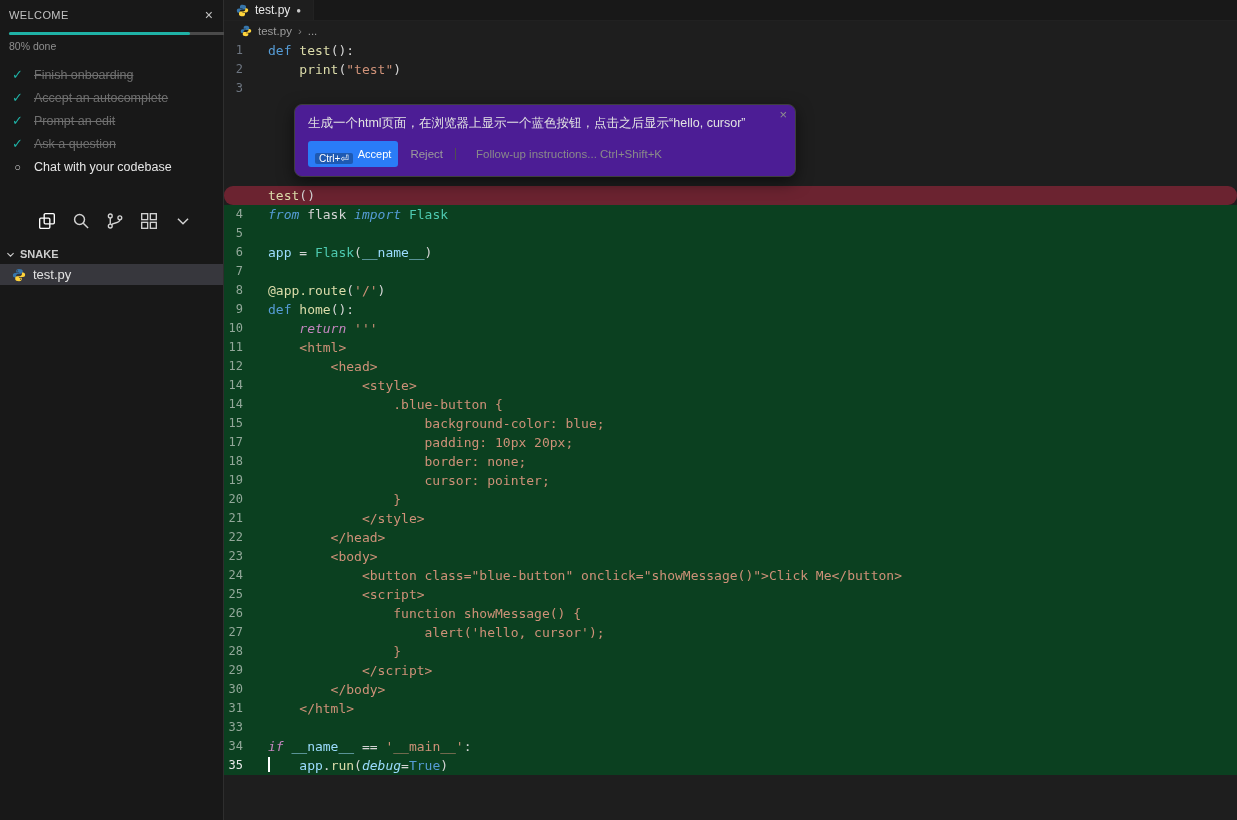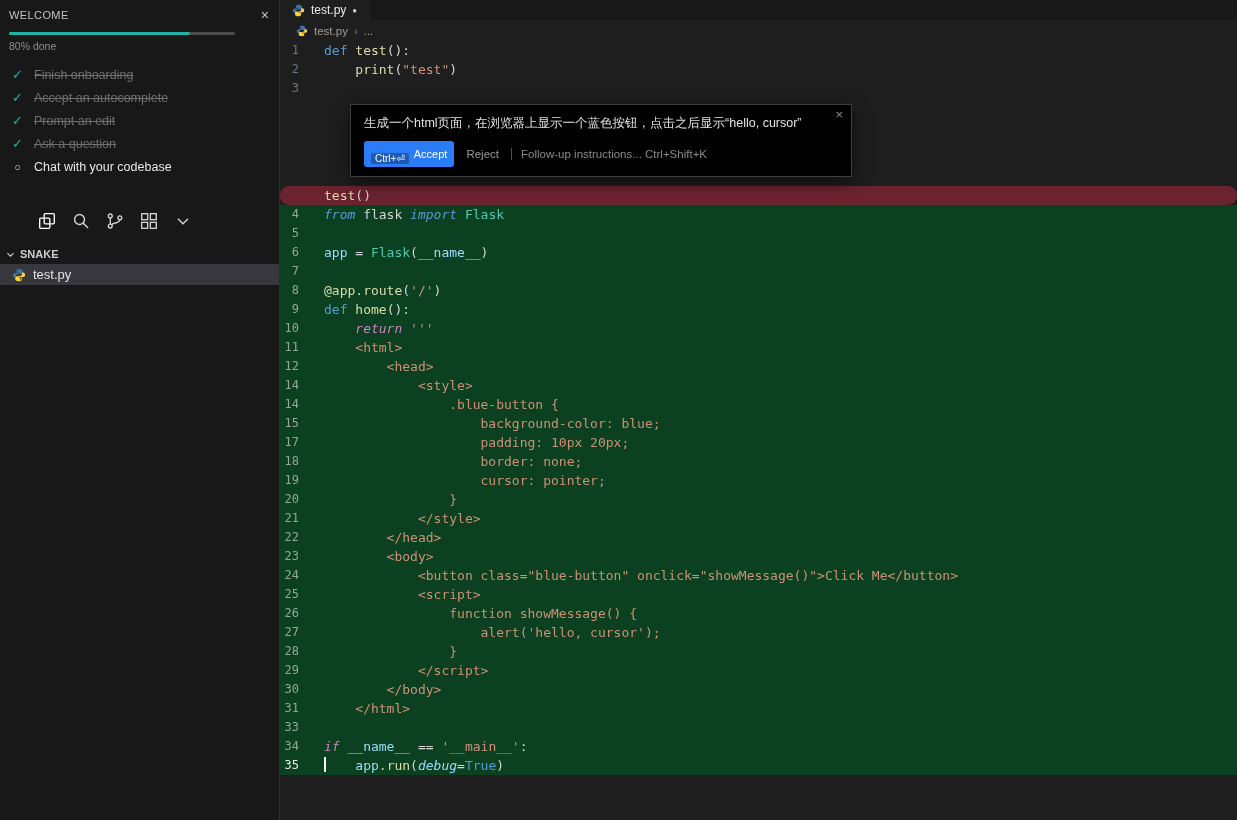--- a/index.html
+++ b/index.html
@@ -1,21 +1,21 @@
 <!DOCTYPE html>
 <html><head>
 <meta charset="utf-8">
 <style>
   * { margin:0; padding:0; box-sizing:border-box; }
   html,body { width:1237px; height:820px; background:#1e1e1e; overflow:hidden; }
   body { font-family:"Liberation Sans", sans-serif; }
   .app { display:flex; width:1237px; height:820px; }
 
   
-  .sidebar { width:280px; flex:none; background:#181818; border-right:1px solid #2e2e2e; display:flex; flex-direction:column; }
+  .sidebar { width:224px; flex:none; background:#181818; border-right:1px solid #2e2e2e; display:flex; flex-direction:column; }
   .welcome-header { display:flex; justify-content:space-between; align-items:center; padding:8px 10px 2px 9px; }
   .welcome-title { font-size:11px; letter-spacing:.4px; color:#c2c2c2; }
   .close-x { color:#c5c5c5; font-size:14px; cursor:pointer; line-height:1; }
   .progress-track { margin:8px 9px 0 9px; height:3px; background:#4a4a4a; border-radius:2px; width:226px; }
   .progress-fill { height:3px; background:#1fb2a6; border-radius:2px; }
   .progress-label { margin:5px 9px 0; font-size:10.5px; color:#8f8f8f; }
   .checklist { margin-top:11px; }
   .check-item { display:flex; align-items:center; gap:9px; padding:0 10px; height:23px; font-size:12.5px; cursor:pointer; }
   .check-item .ic { width:15px; flex:none; font-size:13px; color:#1fb2a6; text-align:center; }
   .check-item.done .label { color:#6f6f6f; text-decoration:line-through; }
@@ -48,28 +48,28 @@
   .tok-kwi { color:#569cd6; font-style:italic; }
   .tok-ctrl{ color:#c586c0; font-style:italic; }
   .tok-fn  { color:#dcdcaa; }
   .tok-str { color:#ce9178; }
   .tok-cls { color:#4ec9b0; }
   .tok-var { color:#9cdcfe; }
   .tok-pari{ color:#9cdcfe; font-style:italic; }
   .tok-pl  { color:#d4d4d4; }
 
   
-  .popup { margin:6px 0 9px 70px; width:502px; background:#000000; border:1px solid #3e3e3e; border-radius:0; box-shadow:0 5px 16px rgba(0,0,0,.55); position:relative; font-family:"Liberation Sans", sans-serif; }
+  .popup { margin:6px 0 9px 70px; width:502px; background:#4c1d95; border:1px solid #3e3e3e; border-radius:8px; box-shadow:0 5px 16px rgba(0,0,0,.55); position:relative; font-family:"Liberation Sans", sans-serif; }
   .popup-prompt { padding:9px 28px 4px 13px; font-size:12.5px; color:#e2e2e2; white-space:nowrap; overflow:hidden; }
   .popup-close { position:absolute; top:3px; right:8px; color:#8f8f8f; font-size:13px; cursor:pointer; line-height:1; }
   .popup-row { display:flex; align-items:center; gap:12px; padding:4px 13px 9px; }
   .accept-btn { background:#2a7cf7; color:#fff; border:none; border-radius:3px; font-size:11px; padding:2px 7px 3px; display:flex; gap:5px; align-items:center; cursor:pointer; font-family:inherit; }
   .accept-keys { background:rgba(0,0,0,.28); border-radius:2px; padding:0 4px; font-size:10px;margin-top:10px; }
   .reject { color:#9b9b9b; font-size:11.5px; cursor:pointer; }
-  .followup { flex:1; background:transparent; border:none; border-left:1px solid #4f4f4f; padding-left:9px; color:#9a9a9a; font-size:11.5px; font-family:inherit; outline:none; }
+  .followup { flex:1; background:transparent; border:none; border-left:1px solid #4f4f4f; padding-left:20px; color:#9a9a9a; font-size:11.5px; font-family:inherit; outline:none; }
   .followup::placeholder { color:#8a8a8a; }
 
   svg { display:block; }
 </style>
 </head>
 <body>
 
 <div class="app">
 
   <div class="sidebar">

